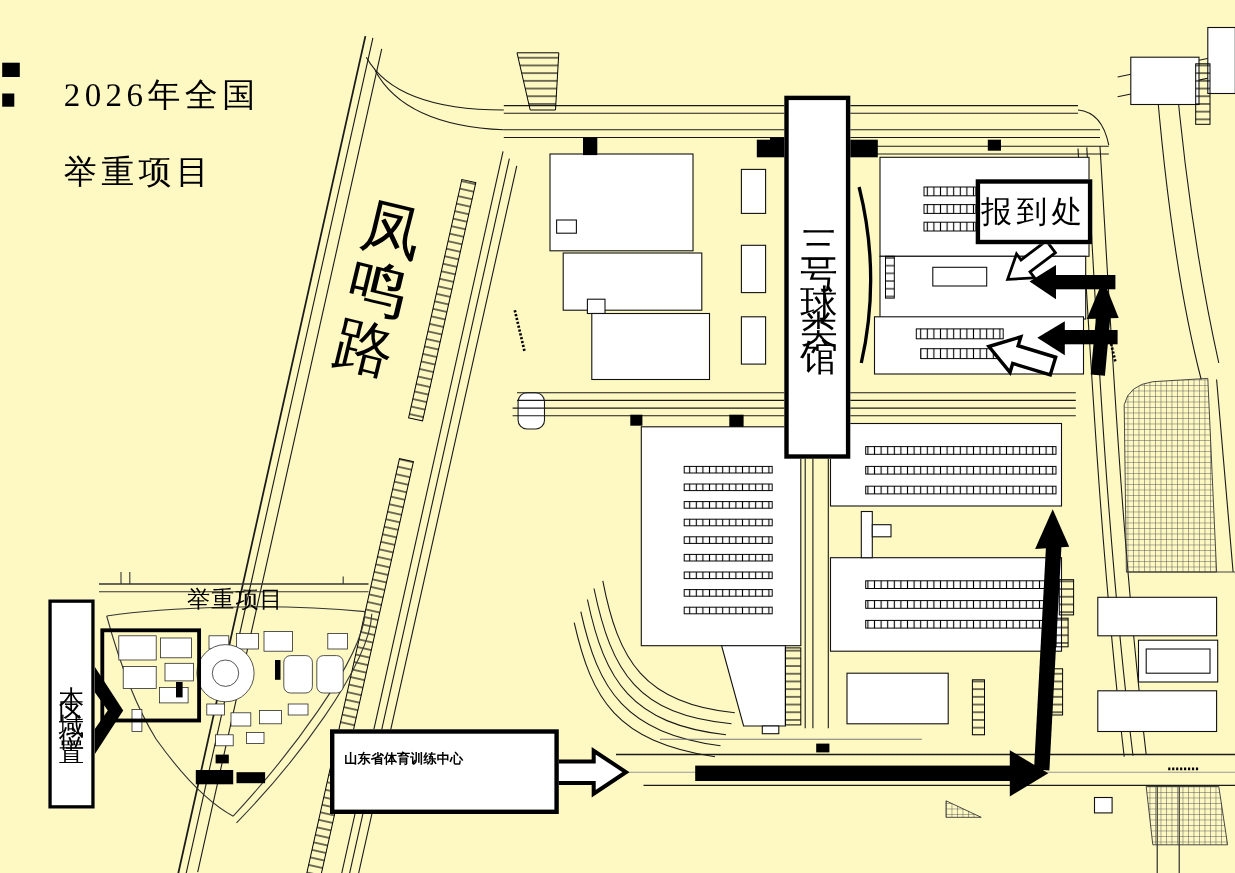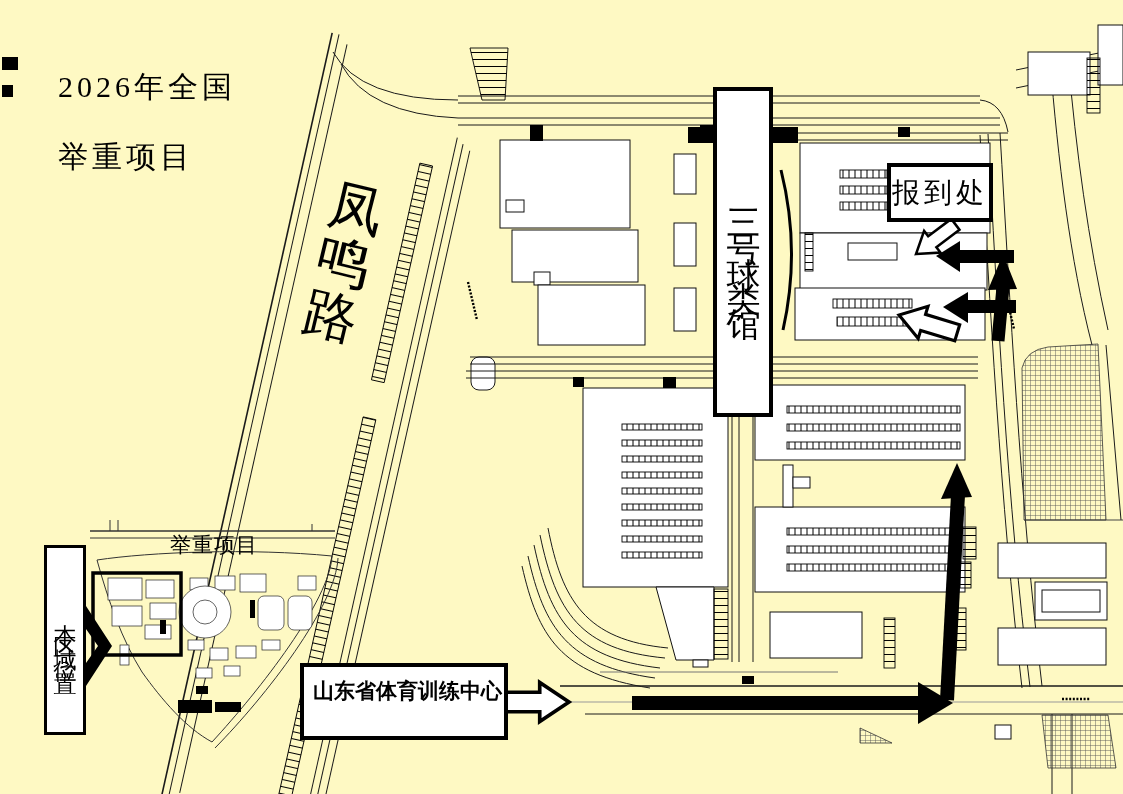--- a/index.html
+++ b/index.html
@@ -12,21 +12,21 @@
   
   .mapbox{position:absolute;background:#fff;border:4px solid #000;box-sizing:border-box;
           display:flex;align-items:center;justify-content:center;z-index:3;}
   .vtext{writing-mode:vertical-rl;text-orientation:upright;}
   .hall-box{left:713px;top:87px;width:60px;height:330px;}
   .hall-box .vtext{font-size:34px;letter-spacing:24px;margin-top:-18px;}
   .reg-box{left:887px;top:163px;width:106px;height:59px;font-size:28px;letter-spacing:4px;}
   .exam-box{left:872px;top:337px;width:140px;height:59px;font-size:29px;letter-spacing:2px;}
   .addr-box{left:300px;top:663px;width:208px;height:77px;display:block;
             font-family:"Liberation Sans","DejaVu Sans",sans-serif;font-weight:bold;
-            font-size:21px;padding:8px 0 0 9px;}
+            font-size:12px;padding:8px 0 0 9px;}
   .addr-box .line{line-height:31px;white-space:nowrap;letter-spacing:0px;}
   .inset-box{left:44px;top:545px;width:42px;height:190px;border-width:3px;}
   .inset-box .vtext{font-size:23px;letter-spacing:12px;margin-top:-8px;}
   .fengming{position:absolute;left:352px;top:146px;width:56px;font-size:54px;
             letter-spacing:54px;writing-mode:vertical-rl;text-orientation:upright;
             transform:rotate(13.5deg);transform-origin:top center;z-index:2;}
   .century{position:absolute;left:170px;top:531px;font-size:21px;letter-spacing:1px;z-index:2;}
   svg{display:block;}
 </style>
 </head>

